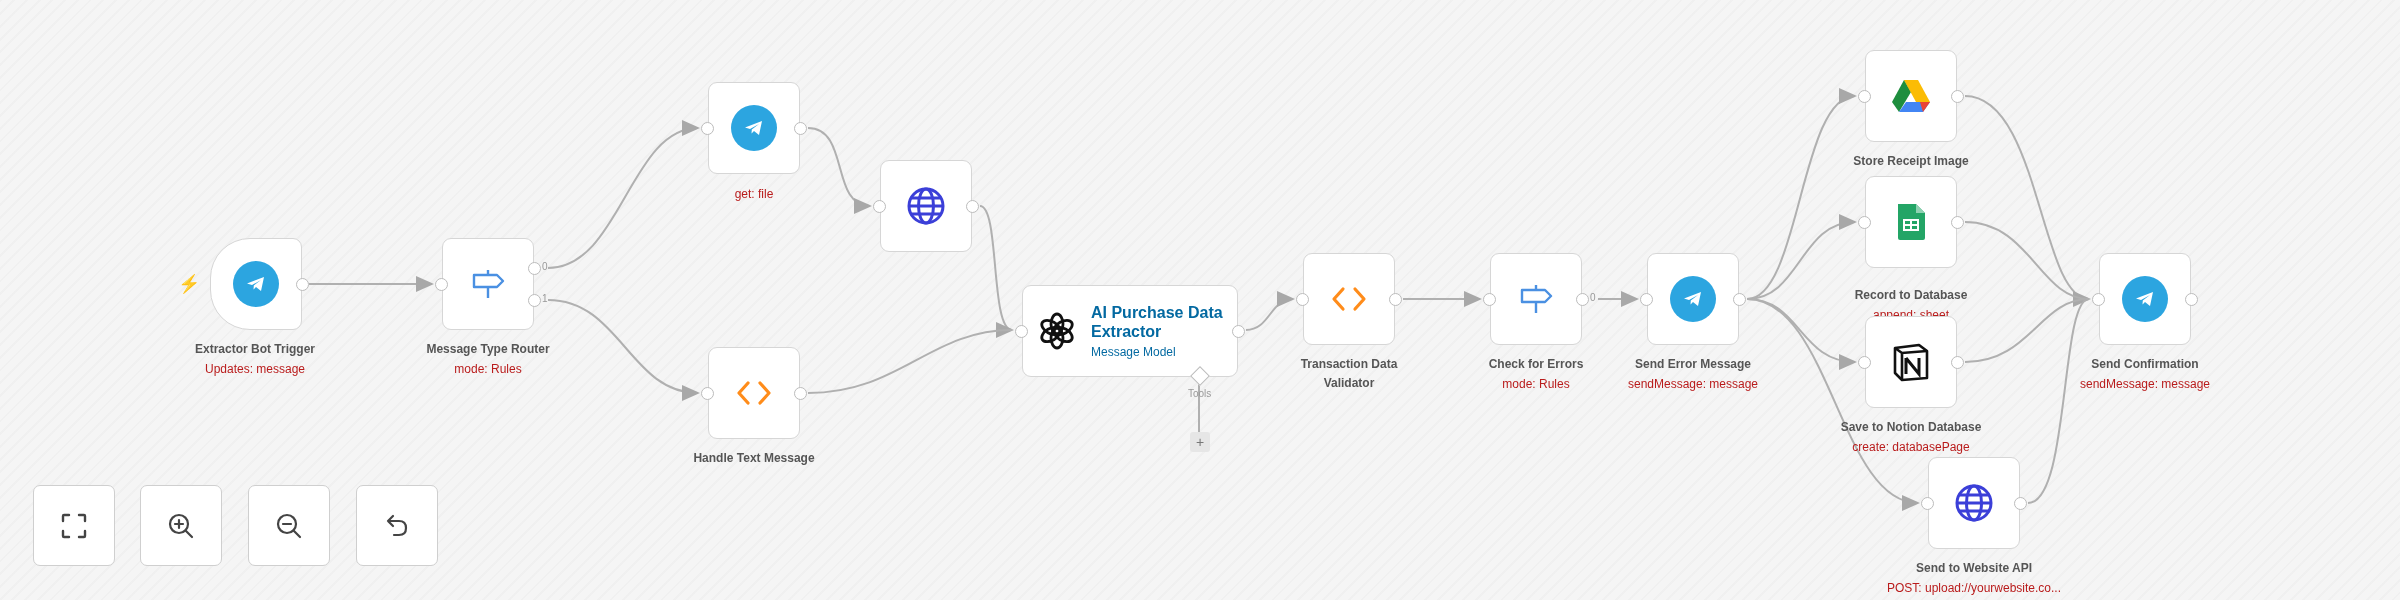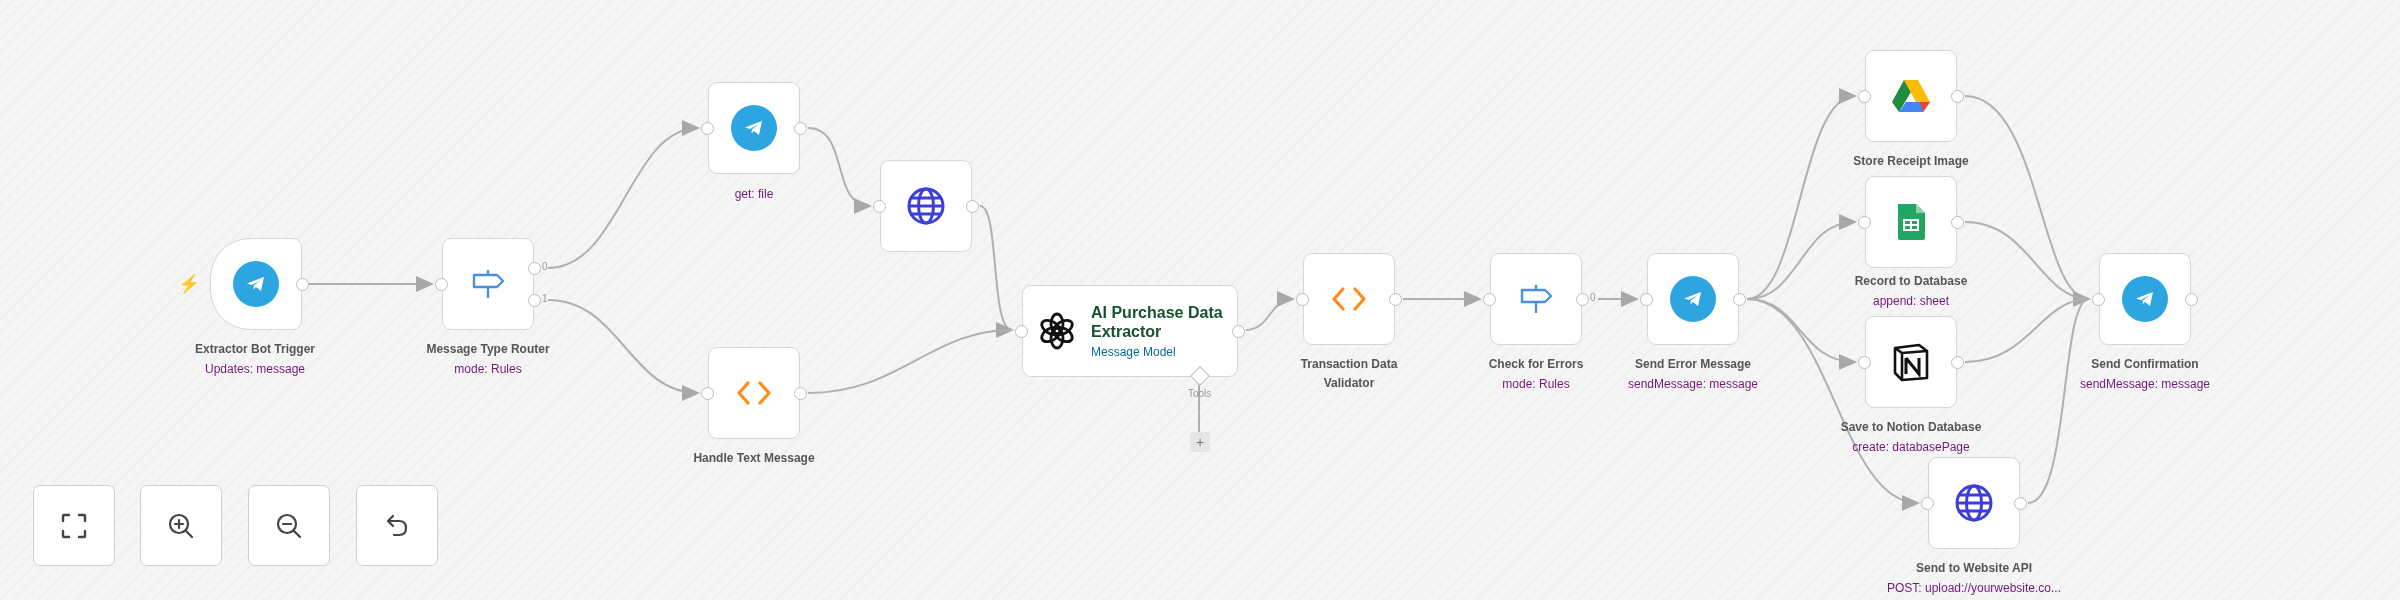--- a/index.html
+++ b/index.html
@@ -20,22 +20,22 @@
     .node.wide { width:216px; justify-content:flex-start; padding-left:14px; gap:14px; }
     .handle {
       position:absolute; width:13px; height:13px; border-radius:50%;
       background:#fff; border:1.5px solid #bcbcbc; box-sizing:border-box;
     }
     .handle.in { left:-8px; }
     .handle.out { right:-8px; }
     .out-label { position:absolute; font-size:10px; color:#999; }
     .label-wrap { position:absolute; text-align:center; transform:translateX(-50%); }
     .title { font-size:12px; color:#555; font-weight:600; line-height:19px; }
-    .sub { font-size:12px; color:#701a75; line-height:16px; margin-top:2px; }
-    .wide-text .t { font-size:16px; color:#14532d; font-weight:600; line-height:19px; }
+    .sub { font-size:12px; color:#b91c1c; line-height:16px; margin-top:2px; }
+    .wide-text .t { font-size:16px; color:#0369a1; font-weight:600; line-height:19px; }
     .wide-text .s { font-size:12px; color:#0369a1; margin-top:4px; }
     .tg { width:46px; height:46px; border-radius:50%; background:#2ca5e0; display:flex; align-items:center; justify-content:center; }
     .ctrl {
       position:absolute; top:485px; width:82px; height:81px; background:#fff;
       border:1.5px solid #cfcfcf; border-radius:7px; box-sizing:border-box;
       display:flex; align-items:center; justify-content:center; cursor:pointer;
     }
     .tools-label { position:absolute; left:1188px; top:388px; font-size:10px; color:#999; }
     .plus-btn { position:absolute; left:1190px; top:432px; width:20px; height:20px; background:#e6e6e6; border-radius:3px; display:flex; align-items:center; justify-content:center; font-size:14px; color:#777; cursor:pointer; }
     .diamond { position:absolute; left:1193px; top:369px; width:12px; height:12px; background:#fff; border:1.5px solid #bcbcbc; transform:rotate(45deg); }
@@ -220,21 +220,21 @@
   <div class="node" style="left:1865px;top:176px;">
     <div class="handle in" style="top:39px;"></div>
     <svg width="32" height="40" viewBox="0 0 32 40">
         <path d="M3 2 H21 L30 11 V36 Q30 38 28 38 H5 Q3 38 3 36 Z" fill="#23a566"></path>
         <path d="M21 2 V11 H30 Z" fill="#8ed1b1"></path>
         <rect x="9" y="18" width="14" height="10" fill="none" stroke="#fff" stroke-width="2"></rect>
         <path d="M16 18 V28 M9 23 H23" stroke="#fff" stroke-width="2"></path>
       </svg>
     <div class="handle out" style="top:39px;"></div>
   </div>
-  <div class="label-wrap" style="left:1911px;top:272px;width:170px;">
+  <div class="label-wrap" style="left:1911px;top:286px;width:170px;">
     <div class="title">Record to Database</div>
     <div class="sub">append: sheet</div>
   </div>
 
   <div class="node" style="left:1865px;top:316px;">
     <div class="handle in" style="top:39px;"></div>
     <svg width="40" height="40" viewBox="0 0 40 40">
         <path d="M4 6 L28 3 L36 9 V36 L11 38 L4 31 Z" fill="#fff" stroke="#111" stroke-width="2.6" stroke-linejoin="round"></path>
         <path d="M4 6 L11 11 L36 9 M11 11 V38" fill="none" stroke="#111" stroke-width="2.6"></path>
         <path d="M15 16 V32 M15 16 L28 32 V16" fill="none" stroke="#111" stroke-width="3"></path>

